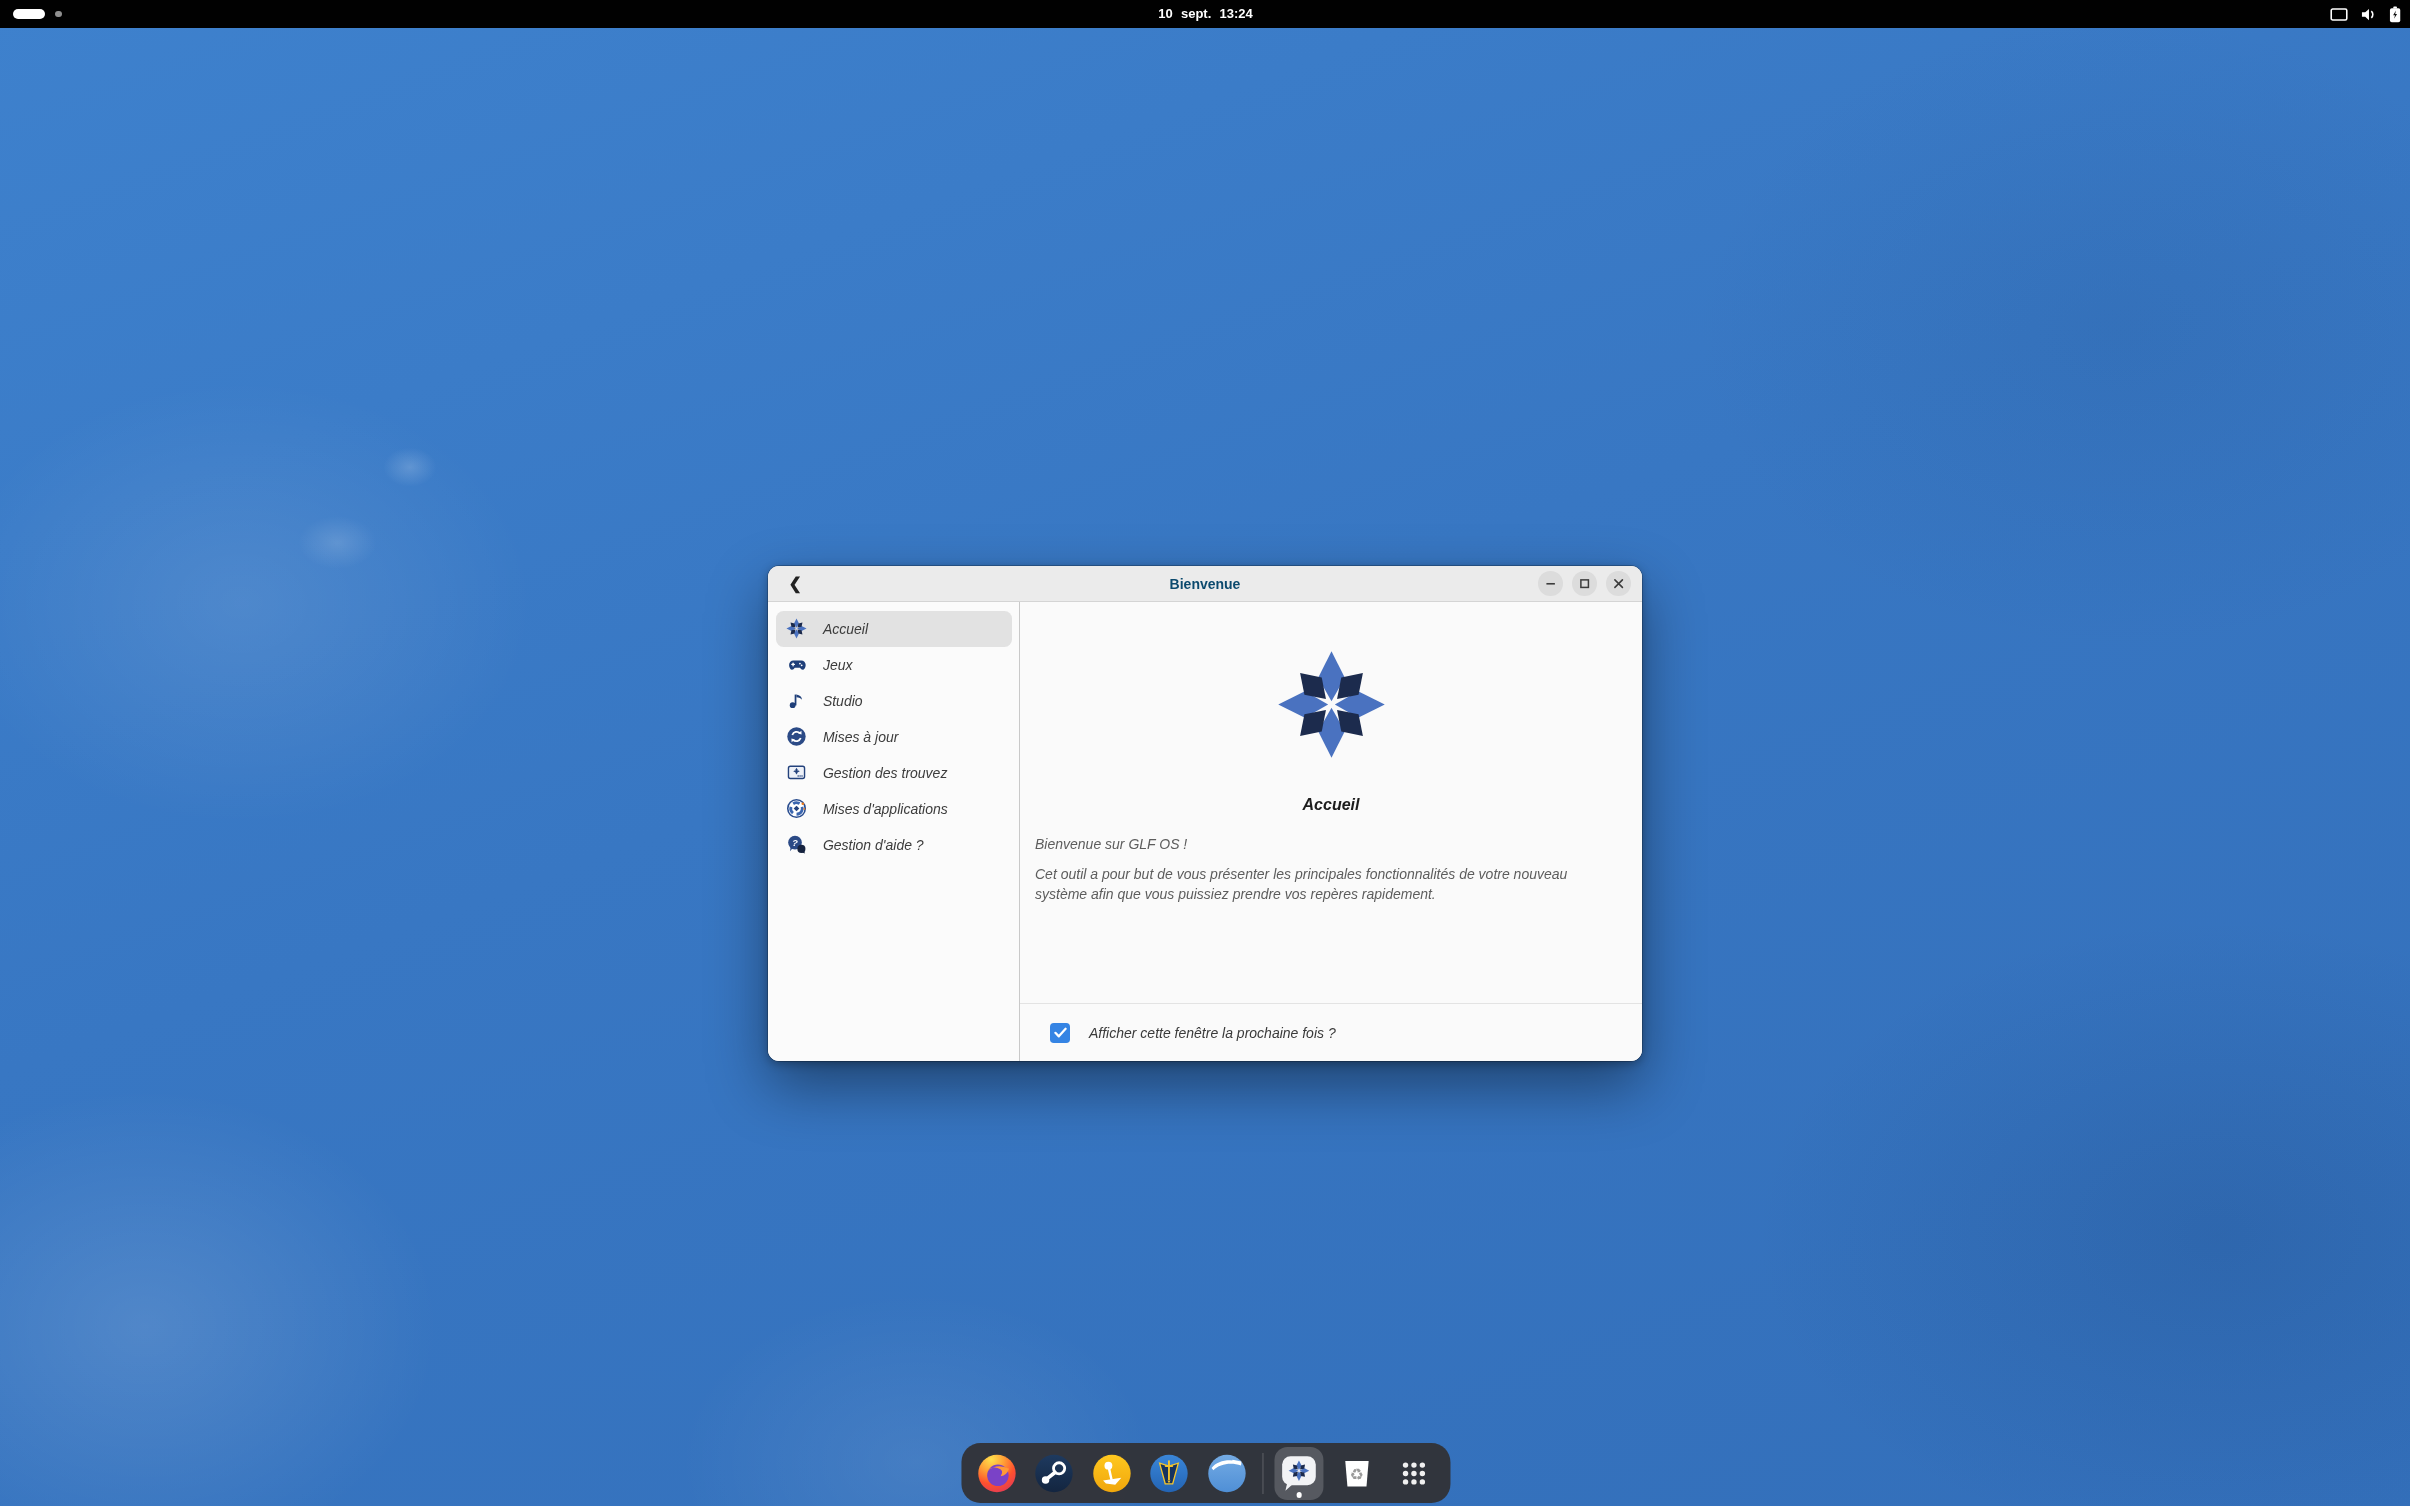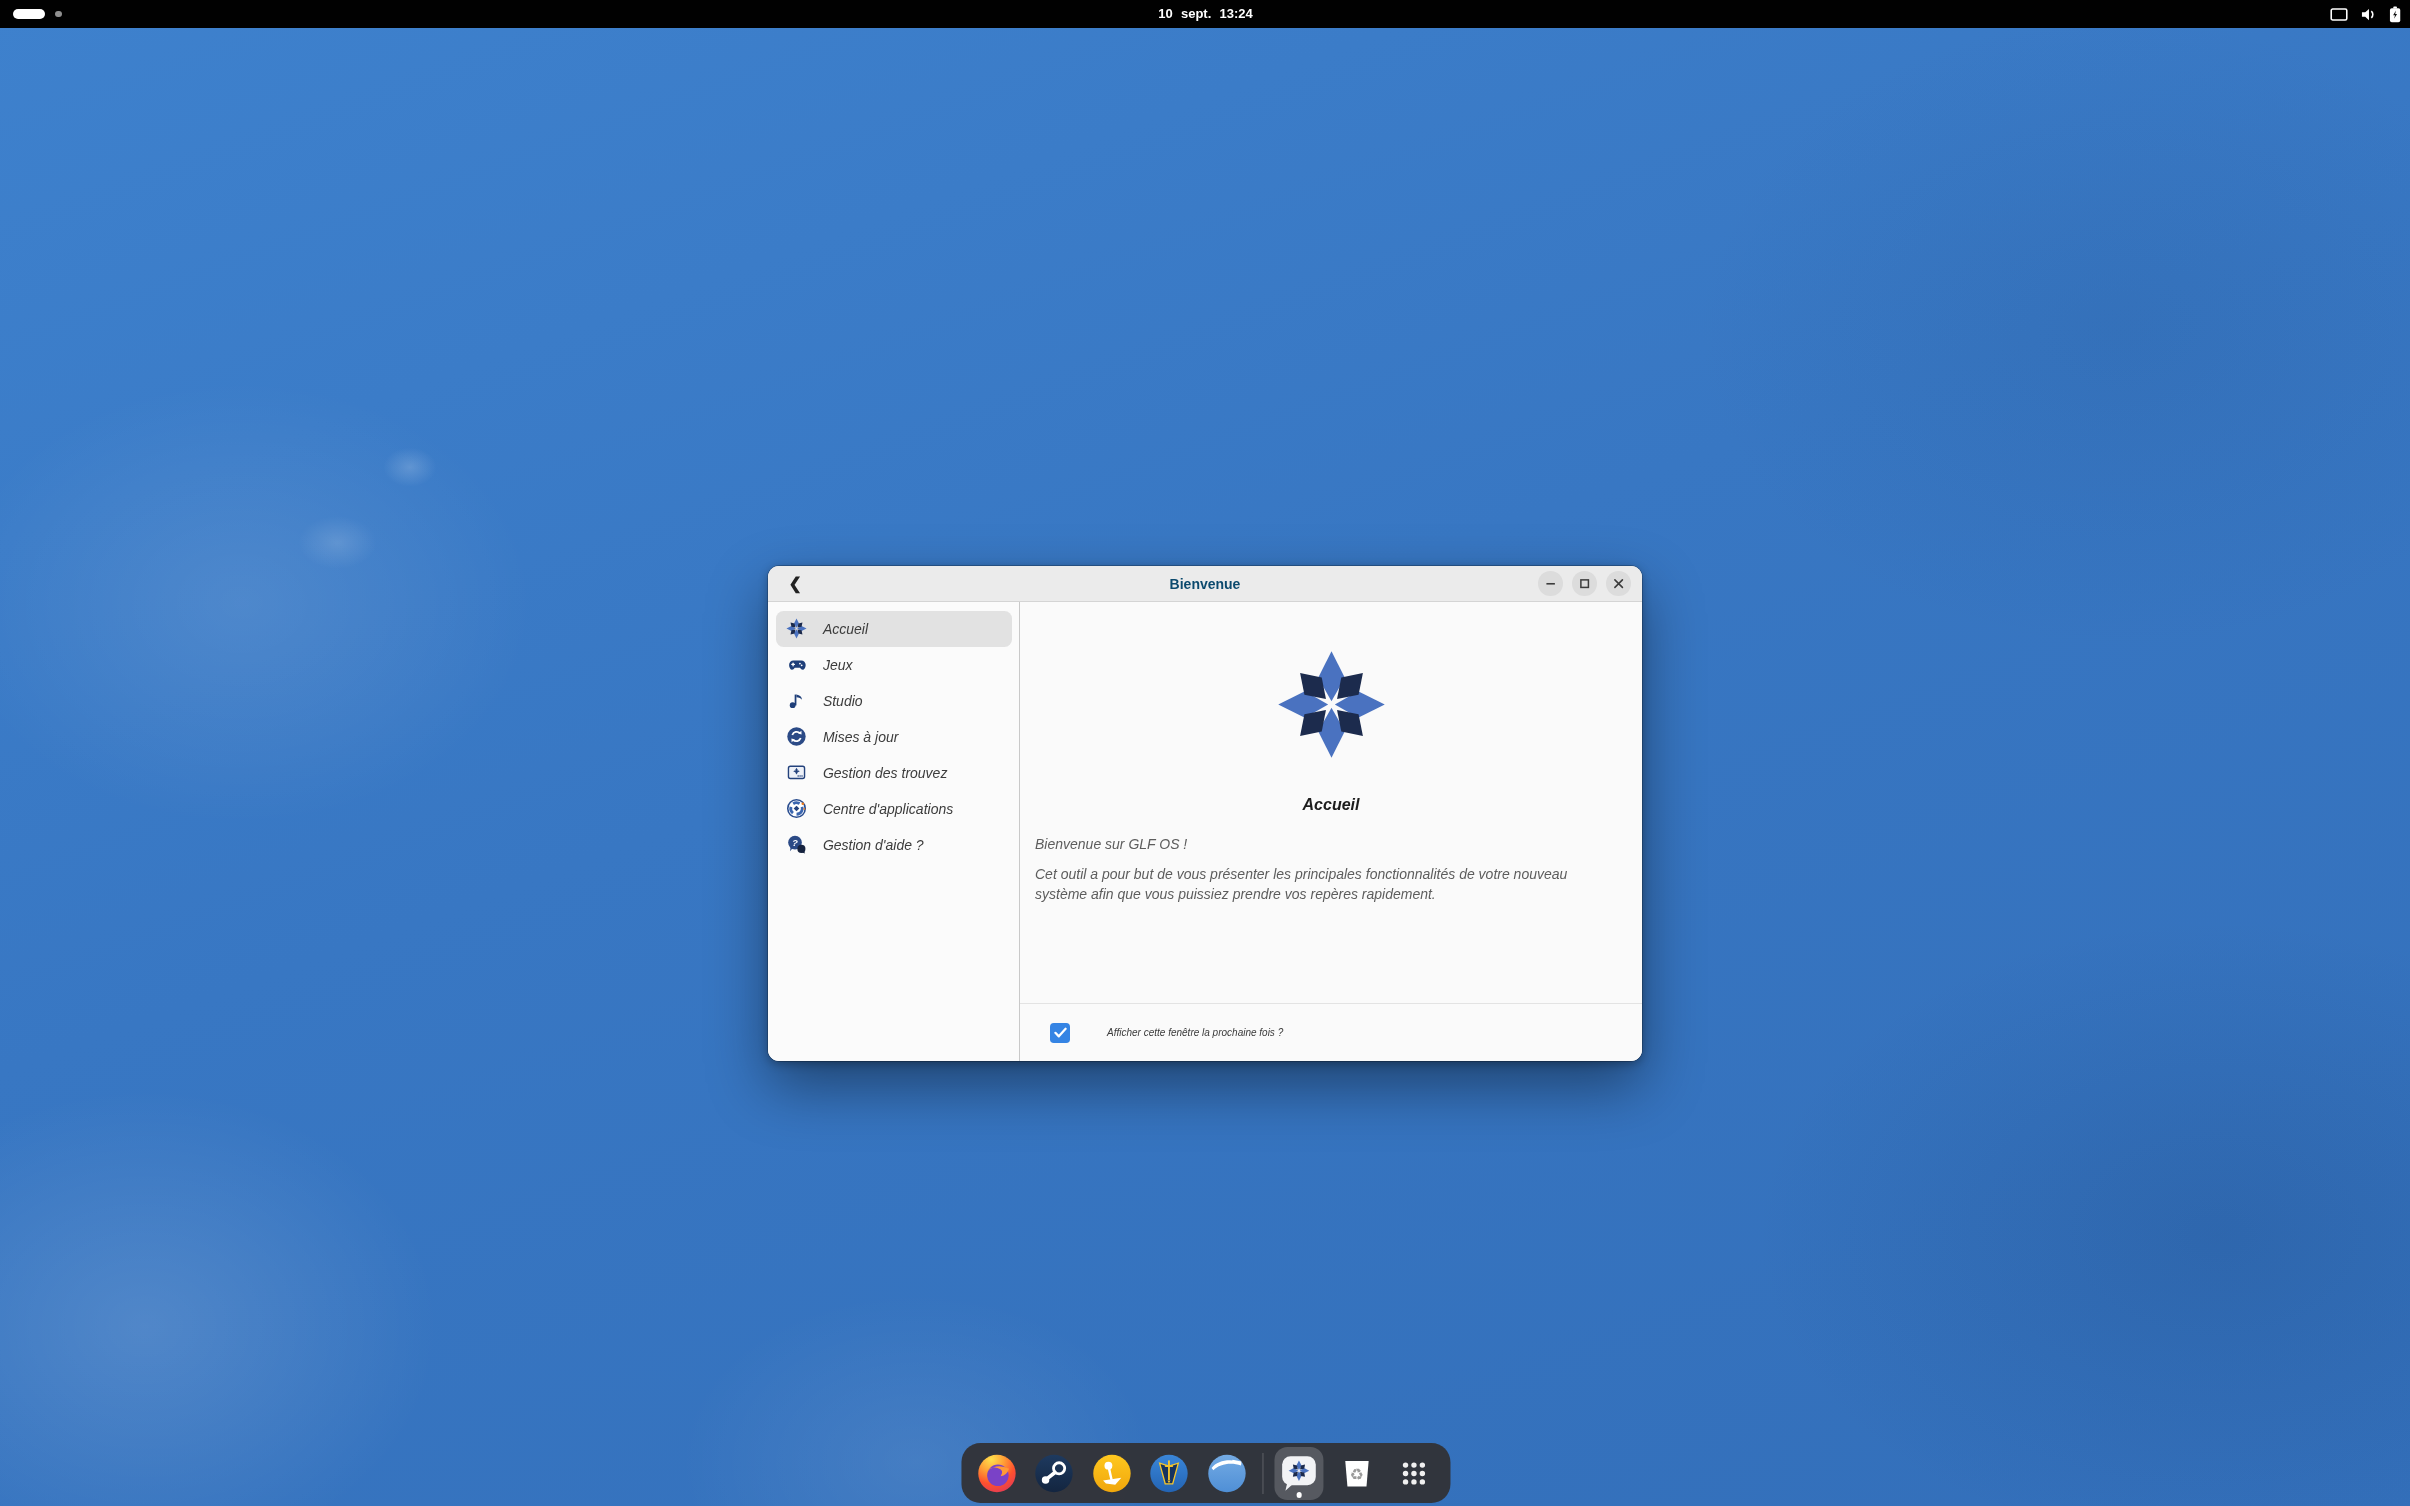--- a/index.html
+++ b/index.html
@@ -83,21 +83,21 @@
   .content-heading { margin-top:36px; font-size:16px; font-weight:bold; color:#1d1d1d; }
   .paragraphs { align-self:stretch; margin:21px 15px 0 15px; max-width:584px; }
   .paragraphs p { font-size:14px; line-height:1.42; color:#5d5d5d; margin-bottom:10.4px; }
   .content-bottom {
     flex:0 0 58px; border-top:0.9px solid #e3e3e3; display:flex; align-items:center;
   }
   .checkbox {
     width:20px; height:20px; border-radius:3.8px; background:#3584e4; margin-left:30px;
     display:flex; align-items:center; justify-content:center;
   }
-  .checkbox-label { margin-left:37px; font-size:10px; color:#3a3a3a; }
+  .checkbox-label { margin-left:19px; font-size:14px; color:#3a3a3a; }
 
   
   .dock {
     position:absolute; left:50%; bottom:3.8px; transform:translateX(-50%);
     height:60px; background:rgba(49,49,54,.95); border-radius:19px;
     display:flex; align-items:center; gap:8.5px; padding:0 11.3px;
   }
   .dock-slot {
     width:49px; height:53px; border-radius:13px; position:relative;
     display:flex; align-items:center; justify-content:center;
@@ -247,21 +247,21 @@
       <div class="side-item">
         <span class="icn">
           <svg width="21" height="21" viewBox="0 0 24 24">
             <circle cx="12" cy="12" r="10" fill="#fff" stroke="#2a4d8f" stroke-width="1.8"></circle>
             <circle cx="12" cy="12" r="6.6" fill="none" stroke="#3b66b0" stroke-width="3.2" stroke-dasharray="7.5 4.5" transform="rotate(22 12 12)"></circle>
             <rect x="9.7" y="9.7" width="4.6" height="4.6" fill="#24427c" transform="rotate(45 12 12)"></rect>
             <circle cx="19.2" cy="6.6" r="1.5" fill="#ec7a1c"></circle>
             <circle cx="21" cy="12.4" r="1.1" fill="#ec7a1c"></circle>
           </svg>
         </span>
-        <span>Centre d'applications</span>
+        <span>Mises d'applications</span>
       </div>
 
       <div class="side-item">
         <span class="icn">
           <svg width="21" height="21" viewBox="0 0 24 24" style="font-size:15px">
             <circle cx="10.3" cy="9.8" r="7.8" fill="#2b4a86"></circle>
             <polygon points="5.2,15.2 9.2,14.4 4.6,19.6" fill="#2b4a86"></polygon>
             <text x="10.3" y="13.6" font-size="11" font-weight="bold" fill="#fff" text-anchor="middle" font-family="Liberation Sans, sans-serif">?</text>
             <circle cx="17.6" cy="17" r="4.6" fill="#16233f"></circle>
             <polygon points="21.6,22.4 17.2,20.6 20.8,19.2" fill="#16233f"></polygon>

